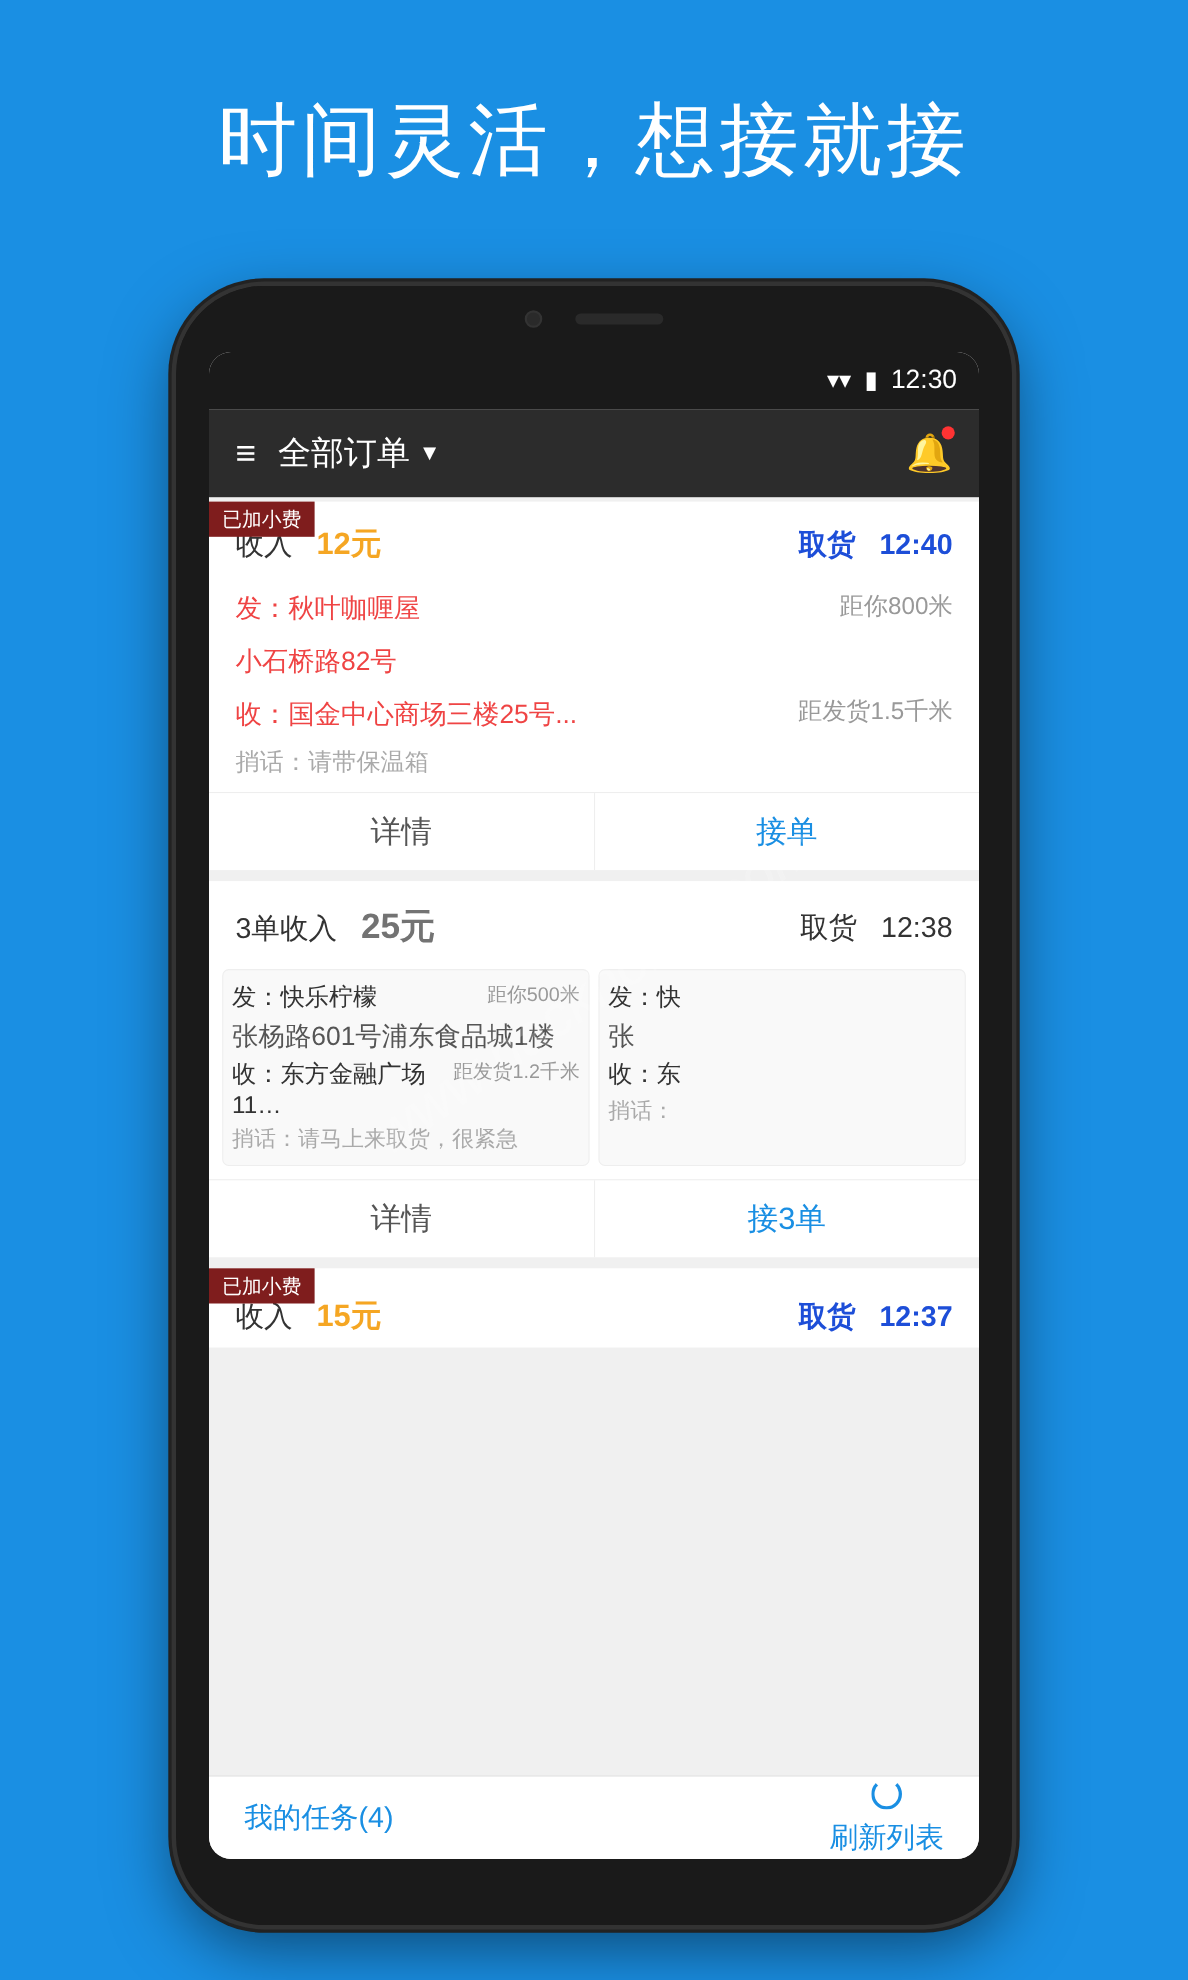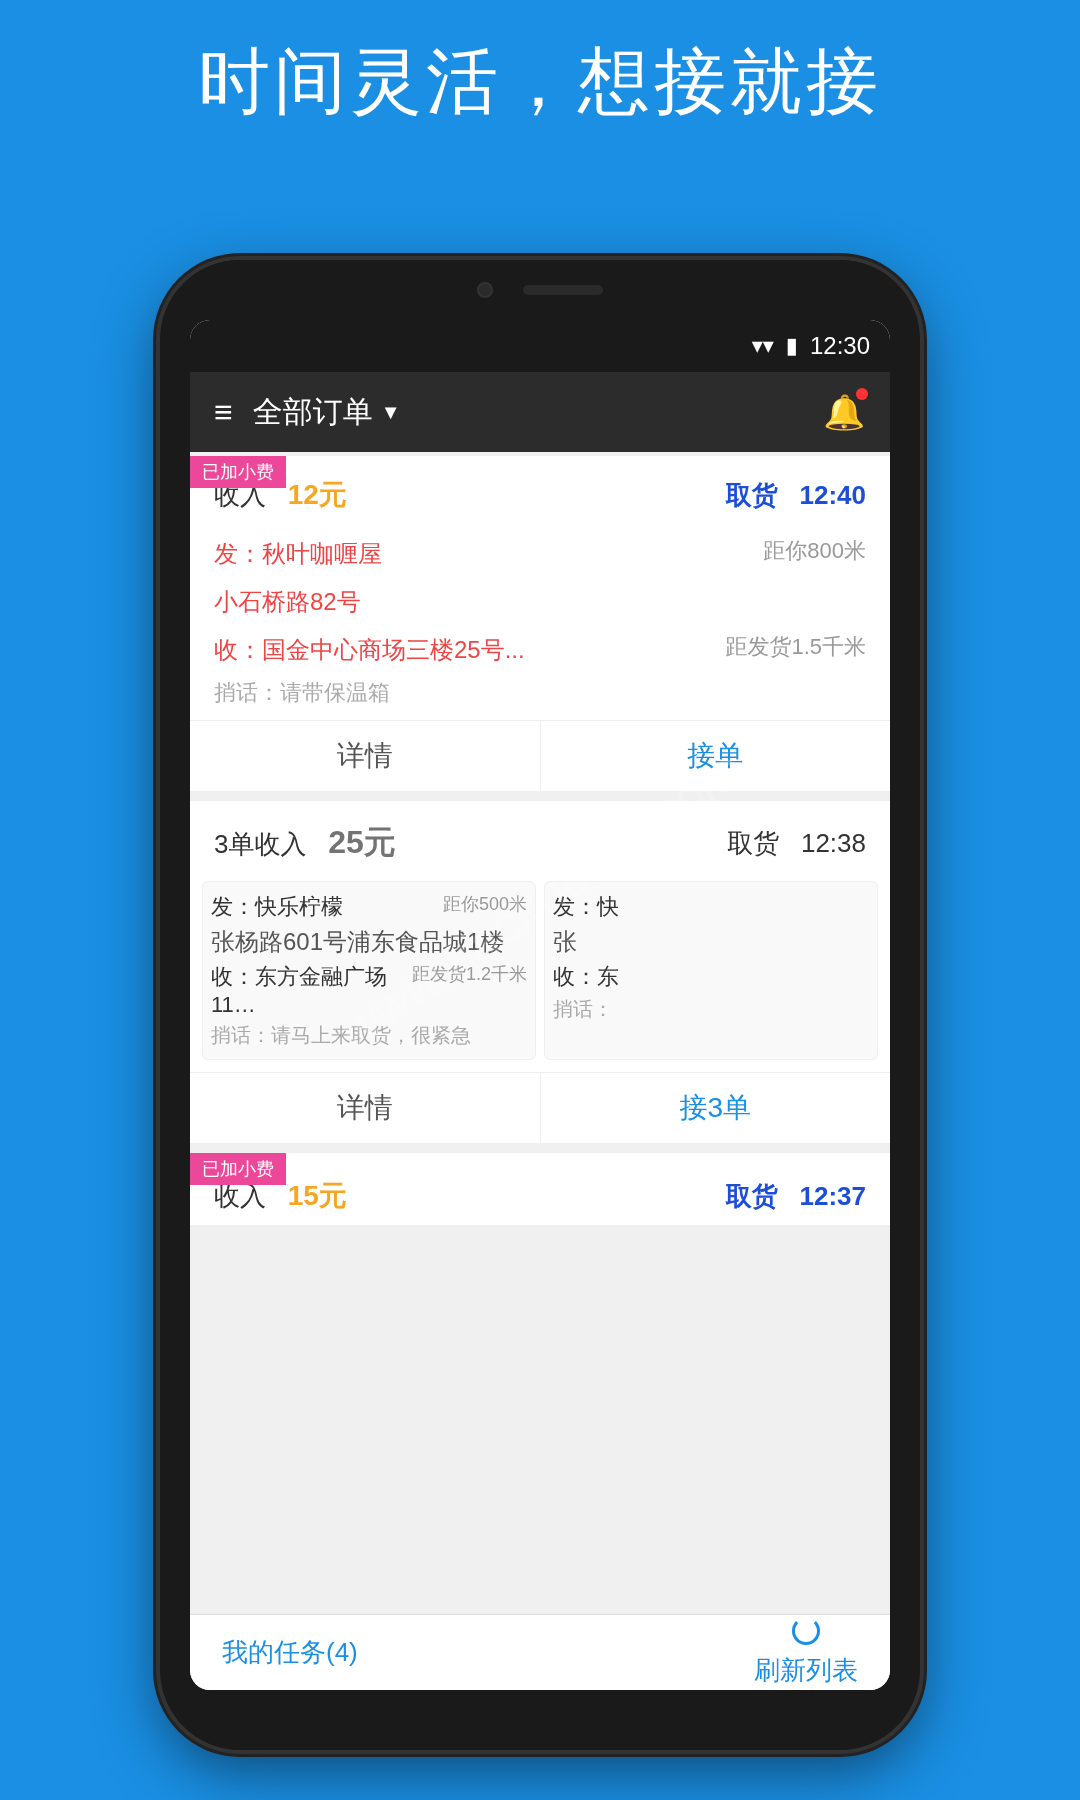--- a/index.html
+++ b/index.html
@@ -30,21 +30,21 @@
       white-space: nowrap;
       font-style: italic;
     }
 
     
     .promo-title {
       text-align: center;
       color: white;
       font-size: 72px;
       font-weight: 400;
-      padding-top: 34px;
+      padding-top: 80px;
       padding-bottom: 60px;
       letter-spacing: 4px;
     }
 
     
     .phone-container {
       position: absolute;
       top: 260px;
       left: 50%;
       transform: translateX(-50%);
@@ -188,21 +188,21 @@
     .order-card {
       background: white;
       margin-bottom: 10px;
       position: relative;
     }
 
     .small-fee-badge {
       position: absolute;
       top: 0;
       left: 0;
-      background: #ec4899;
+      background: #7f1d1d;
       color: white;
       font-size: 18px;
       padding: 4px 12px;
       z-index: 10;
     }
 
     .order-header {
       padding: 20px 24px 16px;
       display: flex;
       align-items: center;

